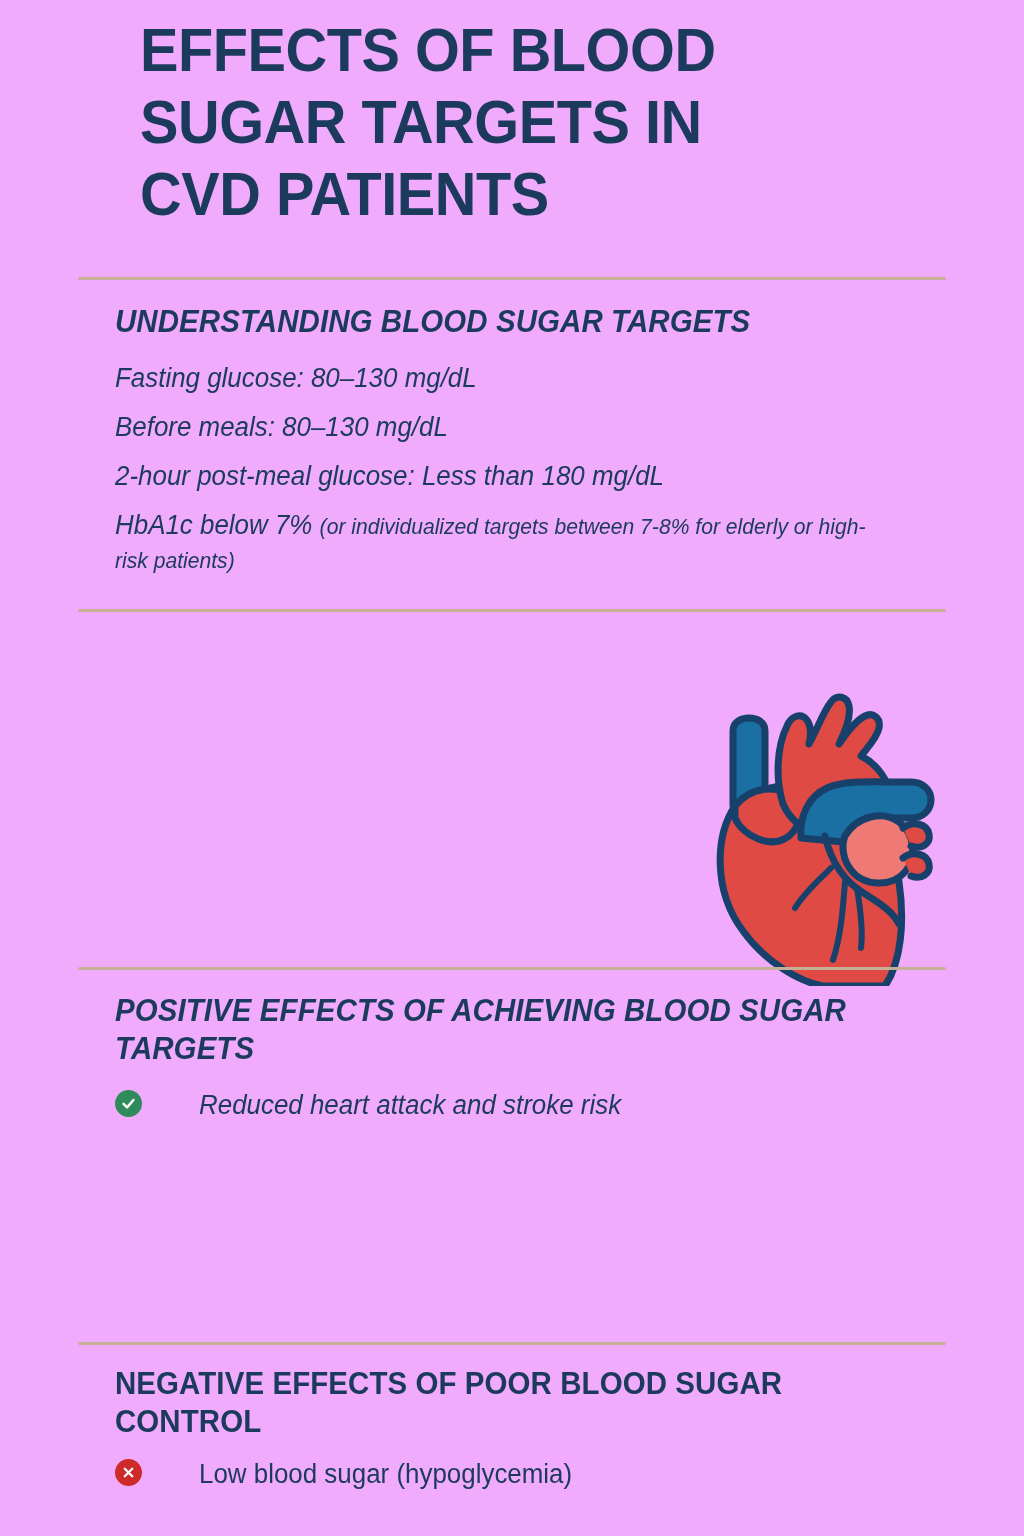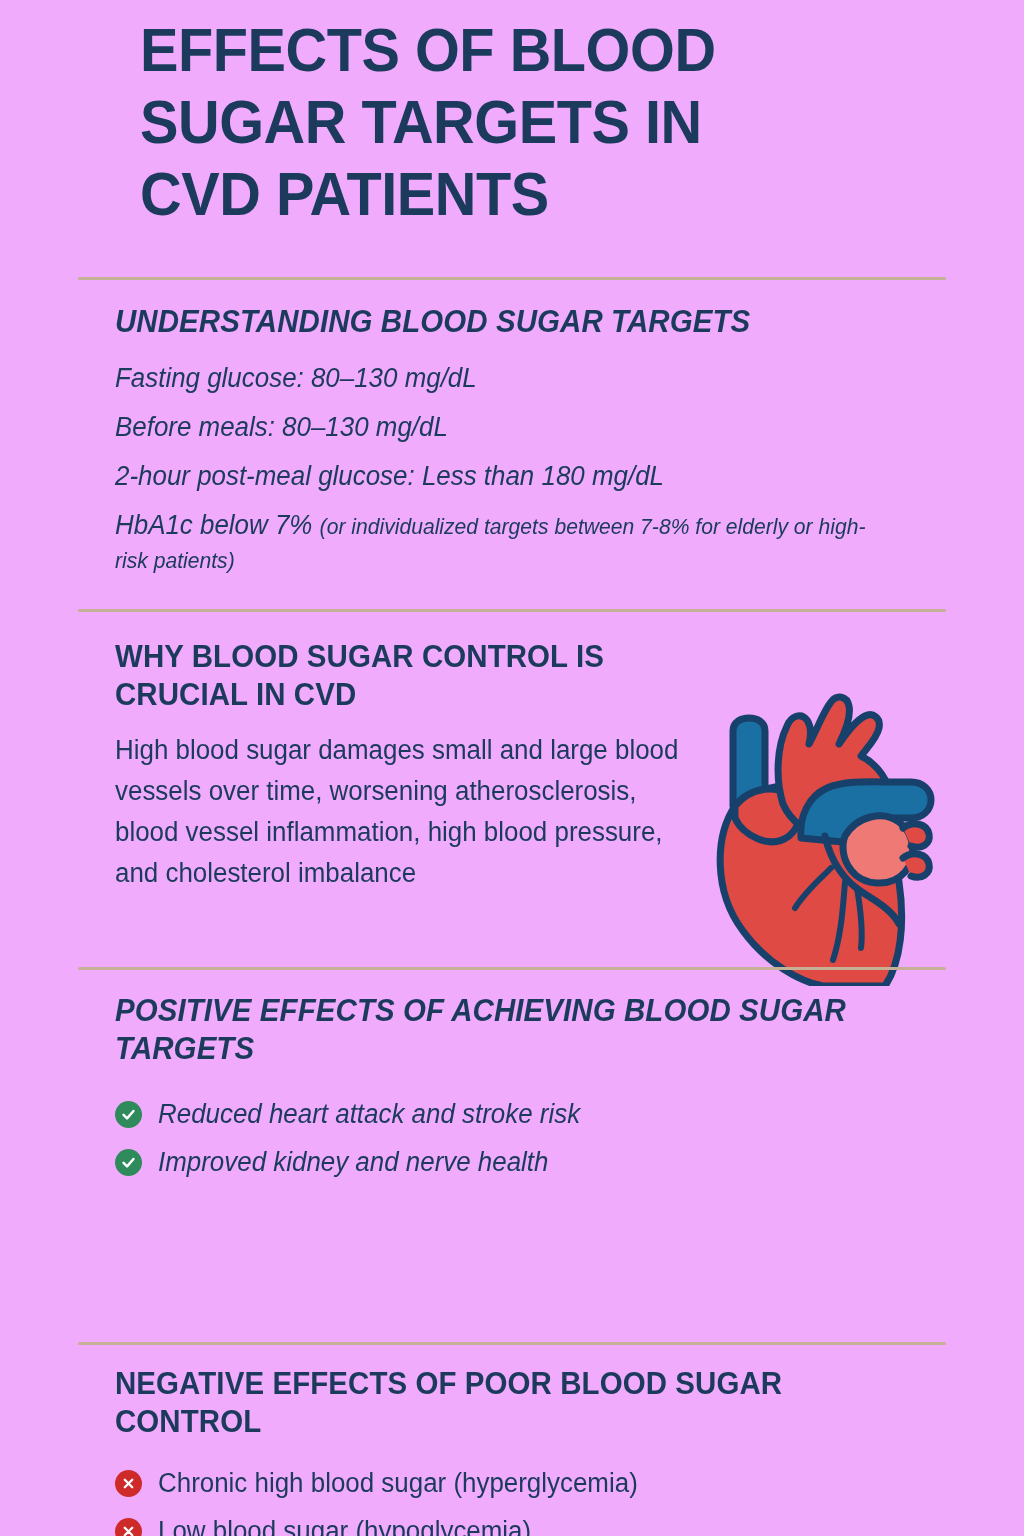--- a/index.html
+++ b/index.html
@@ -101,22 +101,22 @@
   #sec-positive { top: 992px; width: 780px; font-style: italic; }
   #sec-positive .sec-heading { margin-bottom: 22px; }
 
   
   #sec-negative { top: 1365px; width: 780px; }
   #sec-negative .sec-heading { margin-bottom: 18px; }
 
   
   .bullet-row {
     display: flex;
-    align-items: center;
     height: 48px;
+    gap: 41px;
   }
   .badge {
     flex: 0 0 auto;
     width: 27px;
     height: 27px;
     border-radius: 50%;
     display: flex;
     align-items: center;
     justify-content: center;
     margin-right: 16px;
@@ -162,24 +162,20 @@
     <div class="body-line target-line">Fasting glucose: 80–130 mg/dL</div>
     <div class="body-line target-line">Before meals: 80–130 mg/dL</div>
     <div class="body-line target-line">2-hour post-meal glucose: Less than 180 mg/dL</div>
     <div class="body-line target-line" style="transform:scaleX(0.96);transform-origin:left center;">
       <span class="hba1c-main">HbA1c  below 7% </span><span class="hba1c-sub">(or individualized targets between 7-8% for elderly or high-risk patients)</span>
     </div>
   </div>
 
   <div class="divider d2"></div>
 
-  <div class="section" id="sec-why">
-    <div class="sec-heading">WHY BLOOD SUGAR CONTROL IS CRUCIAL IN CVD</div>
-    <div class="body-line para">High blood sugar damages small and large blood vessels over time, worsening atherosclerosis, blood vessel inflammation, high blood pressure, and cholesterol imbalance</div>
-  </div>
 
   <div class="heart-wrap">
     <svg viewBox="0 0 250 300" xmlns="http://www.w3.org/2000/svg" aria-hidden="true">
       <g fill="none" stroke="#17406b" stroke-width="7" stroke-linejoin="round" stroke-linecap="round">
 
         <path d="M28 45 C28 36 36 32 44 32 C52 32 60 36 60 45 L60 120 L28 120 Z" fill="#1a6fa3" stroke="#17406b"></path>
 
         <path d="M30 120
                  C10 150 8 205 38 245
                  C62 278 96 296 118 300
@@ -243,43 +239,27 @@
         <svg width="17" height="17" viewBox="0 0 24 24" aria-hidden="true">
           <path d="M5 12.5 L10 17.5 L19 7" fill="none" stroke="#ffffff" stroke-width="3.4" stroke-linecap="round" stroke-linejoin="round"></path>
         </svg>
       </span>
       <span class="bullet-text">Reduced heart attack and stroke risk</span>
     </div>
 
 
 
 
-    <div class="bullet-row">
-      <span class="badge good">
-        <svg width="17" height="17" viewBox="0 0 24 24" aria-hidden="true">
-          <path d="M5 12.5 L10 17.5 L19 7" fill="none" stroke="#ffffff" stroke-width="3.4" stroke-linecap="round" stroke-linejoin="round"></path>
-        </svg>
-      </span>
-      <span class="bullet-text">Improved kidney and nerve health</span>
-    </div>
   </div>
 
   <div class="divider d4"></div>
 
   <div class="section" id="sec-negative">
     <div class="sec-heading">NEGATIVE EFFECTS OF POOR BLOOD SUGAR CONTROL</div>
 
-    <div class="bullet-row">
-      <span class="badge bad">
-        <svg width="15" height="15" viewBox="0 0 24 24" aria-hidden="true">
-          <path d="M6 6 L18 18 M18 6 L6 18" fill="none" stroke="#ffffff" stroke-width="3.6" stroke-linecap="round"></path>
-        </svg>
-      </span>
-      <span class="bullet-text">Chronic high blood sugar (hyperglycemia)</span>
-    </div>
 
     <div class="bullet-row">
       <span class="badge bad">
         <svg width="15" height="15" viewBox="0 0 24 24" aria-hidden="true">
           <path d="M6 6 L18 18 M18 6 L6 18" fill="none" stroke="#ffffff" stroke-width="3.6" stroke-linecap="round"></path>
         </svg>
       </span>
       <span class="bullet-text">Low blood sugar (hypoglycemia)</span>
     </div>
   </div>

